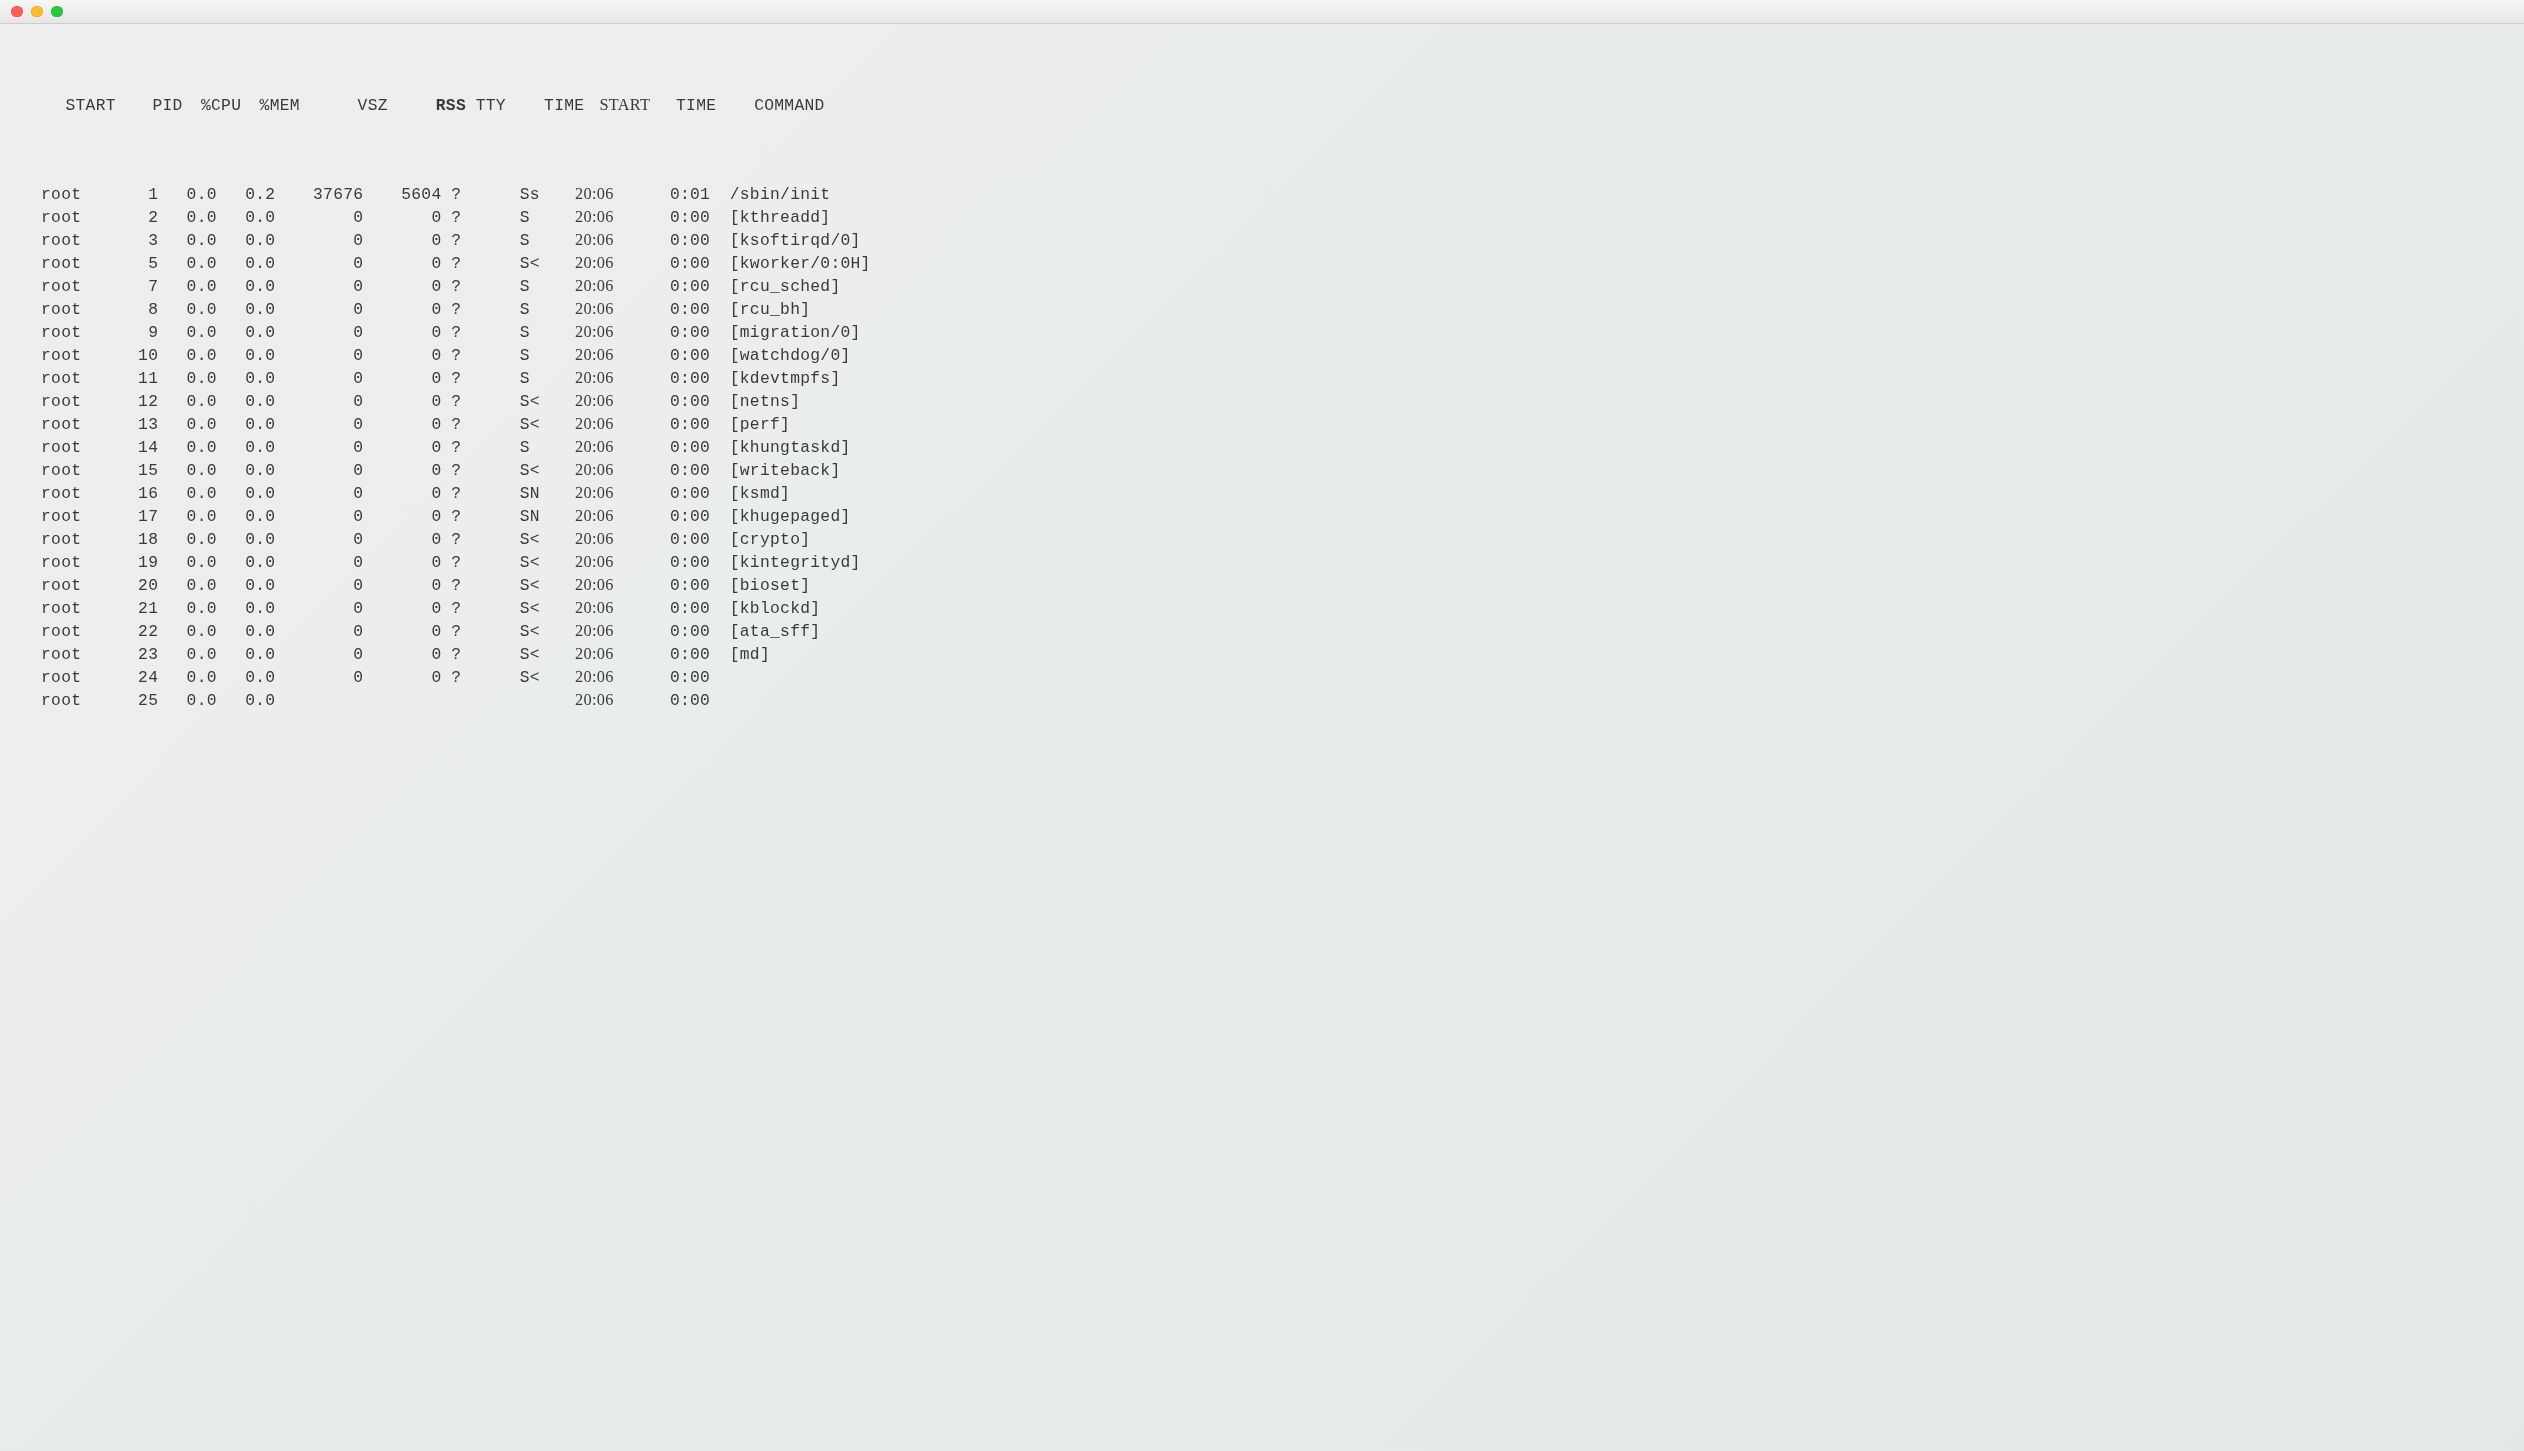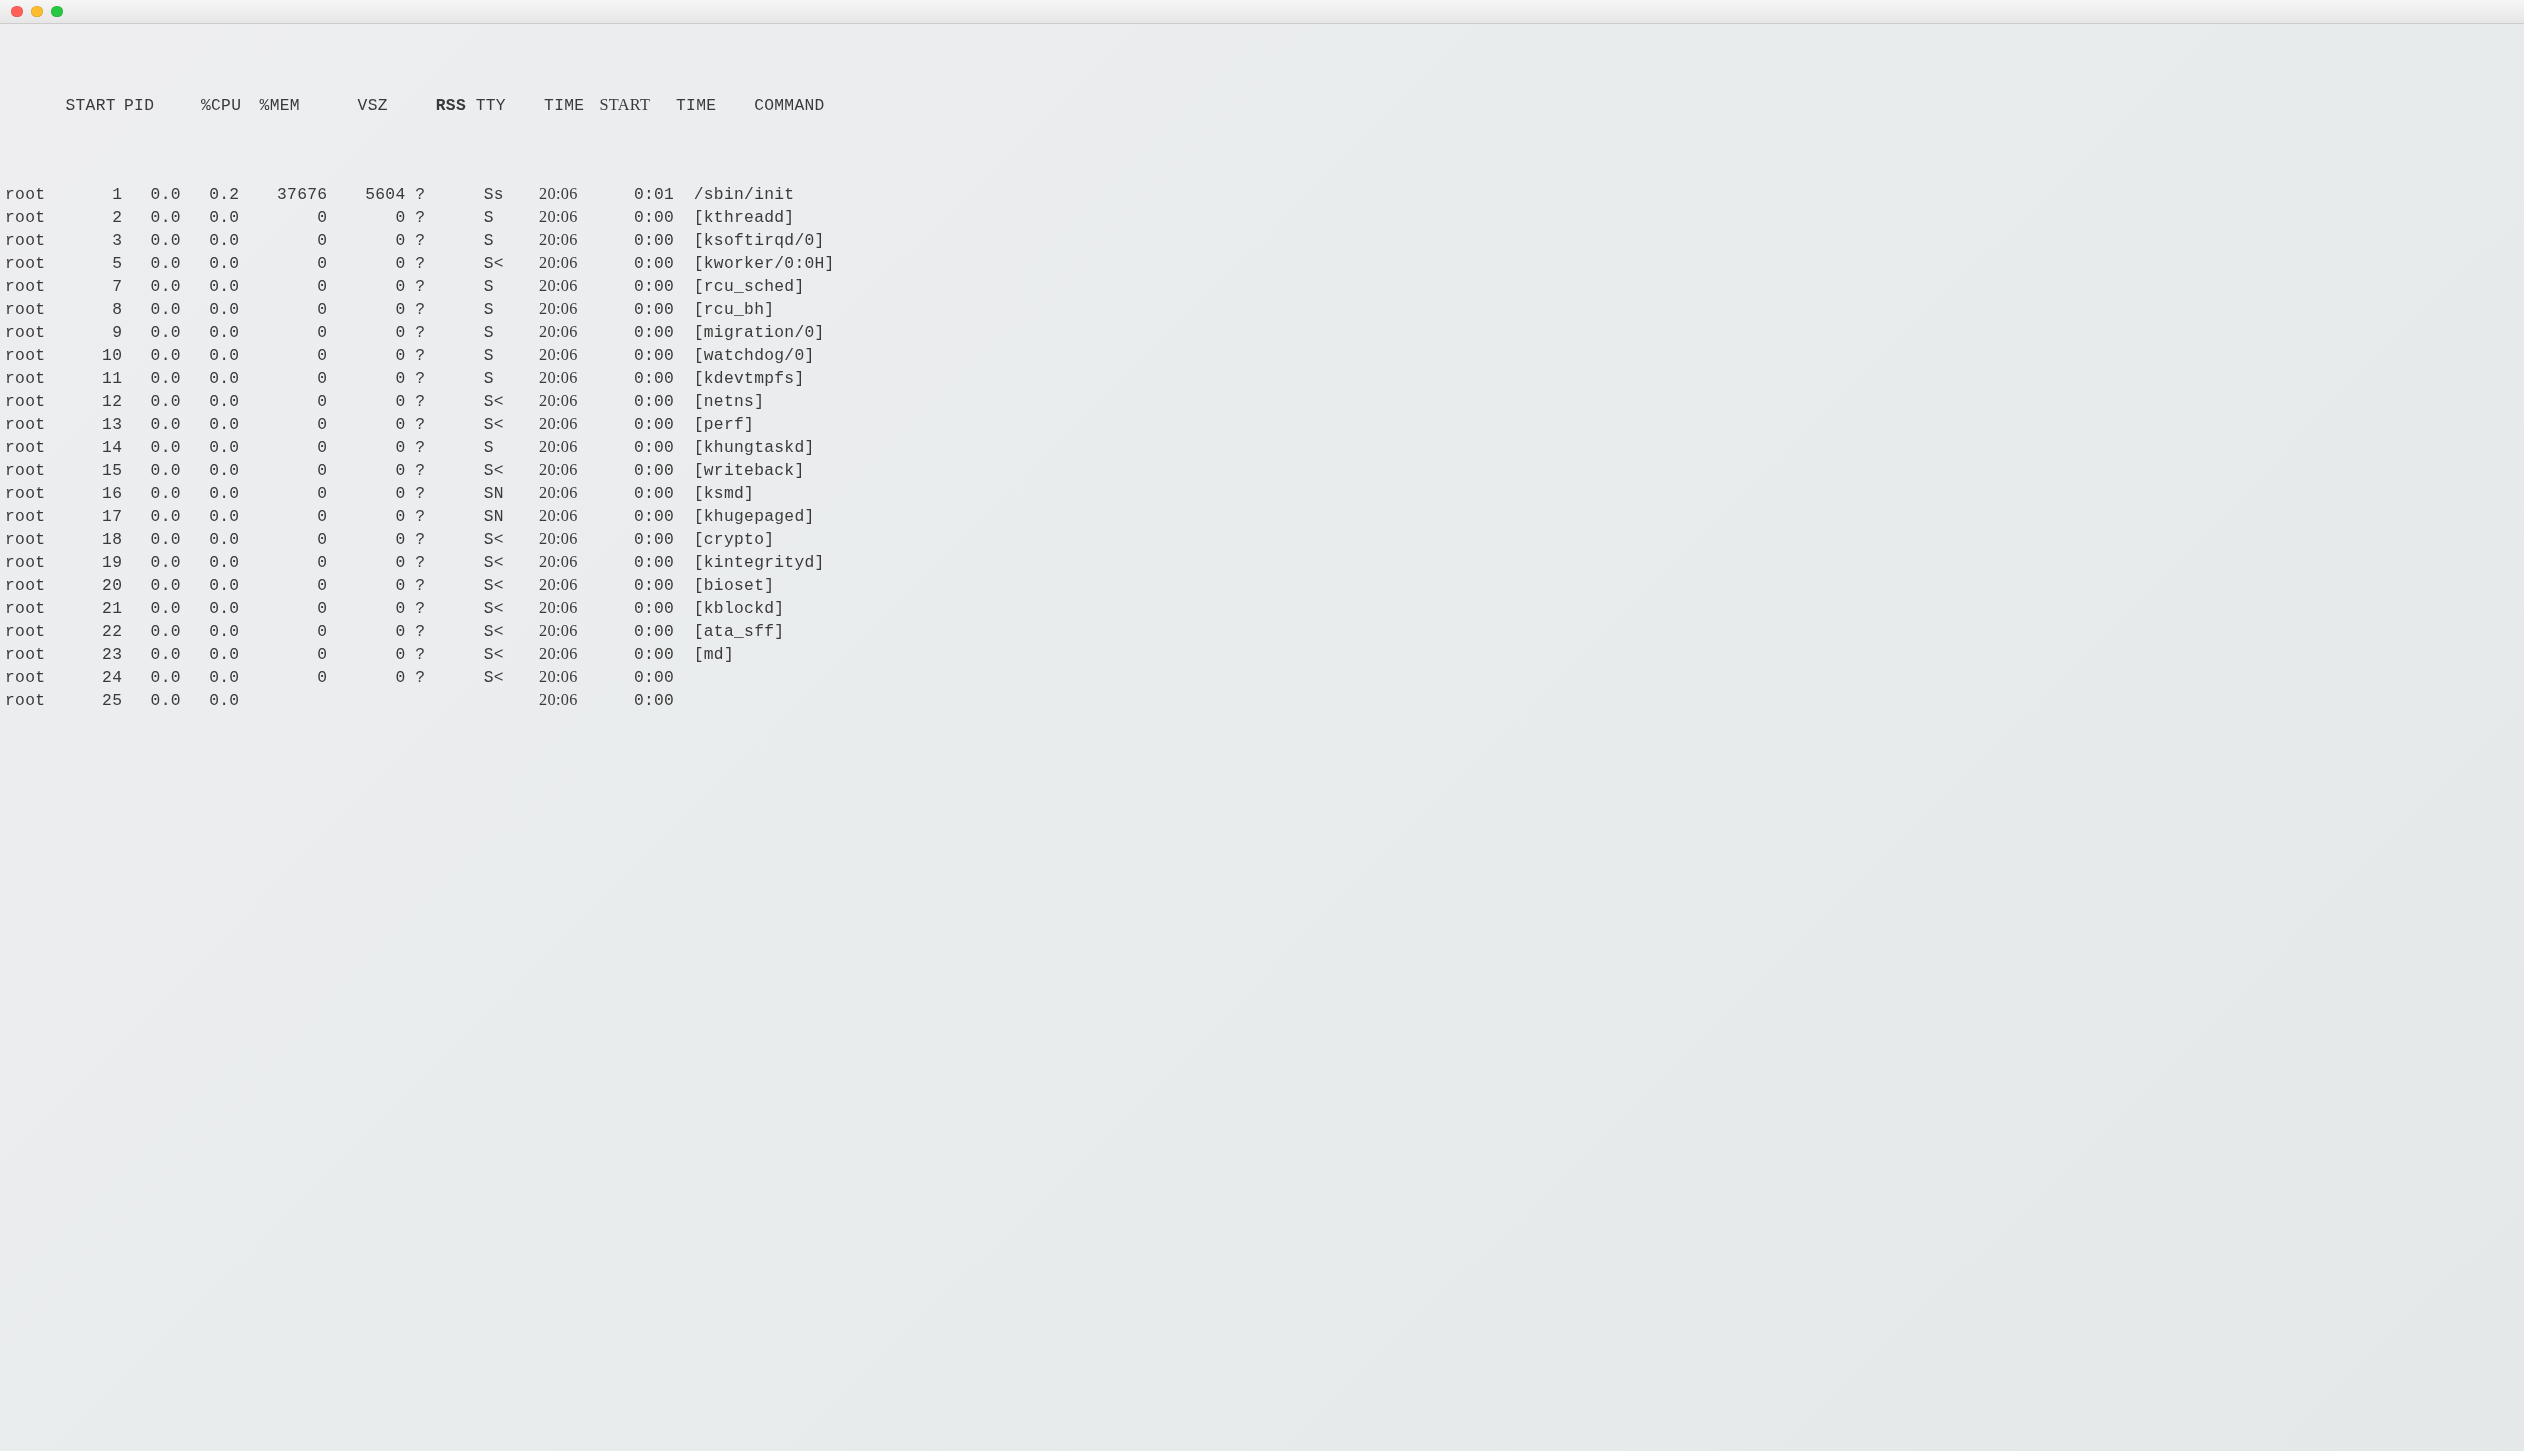--- a/index.html
+++ b/index.html
@@ -53,32 +53,32 @@
     .c-vsz     { display:inline-block; width: 9ch;  text-align:right; }
     .c-rss     { display:inline-block; width: 8ch;  text-align:right; }
     .c-tty     { display:inline-block; width: 4ch;  text-align:left;  padding-left:1ch; }
     .c-stat    { display:inline-block; width: 8ch;  text-align:left;  padding-left:4ch; }
     .c-start   { display:inline-block; width: 9ch;  text-align:left;  padding-left:2ch;font-family:Liberation Serif, serif; }
     .c-time    { display:inline-block; width: 8ch;  text-align:right; padding-left:2ch; }
     .c-cmd     { display:inline-block; text-align:left; padding-left:2ch; }
 
     
     .header .c-user    { text-align:left; }
-    .header .c-pid     { text-align:left; }
+    .header .c-pid     { text-align:right; }
     .header .c-cpu     { text-align:right; }
     .header .c-mem     { text-align:right; }
     .header .c-vsz     { }
     .header .c-rss     { text-align:right;font-weight:bold; }
     .header .c-tty     { text-align:right; }
     .header .c-stat    { text-align:left; }
     .header .c-start   { text-align:left; }
     .header .c-time    { text-align:left; }
     .header .c-cmd     { text-align:left; }
 
-    #process-rows { display:block; }
+    #process-rows { display:block;margin-left:36px; }
   </style>
 </head>
 <body>
 
 <div class="window">
   <div class="titlebar">
     <span class="dot red"></span>
     <span class="dot yellow"></span>
     <span class="dot green"></span>
   </div>

